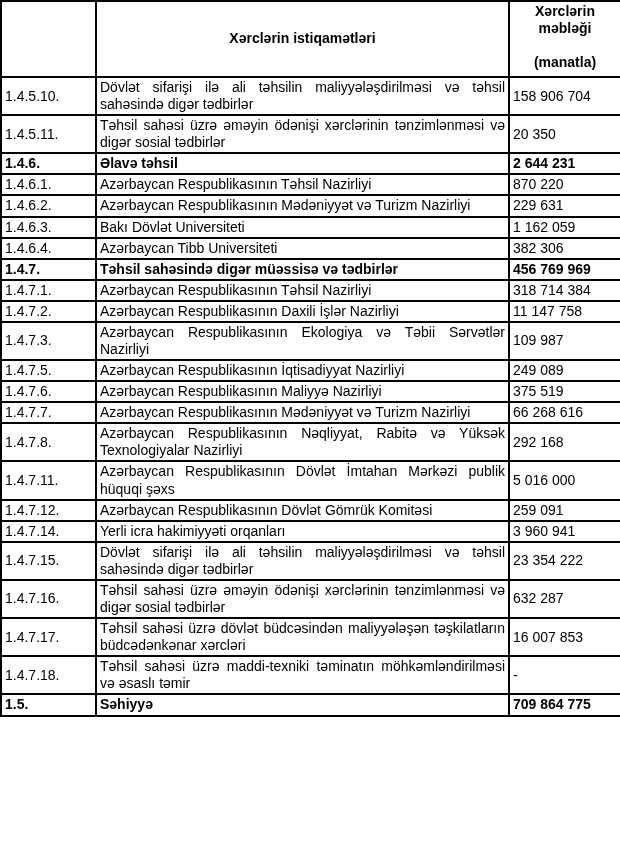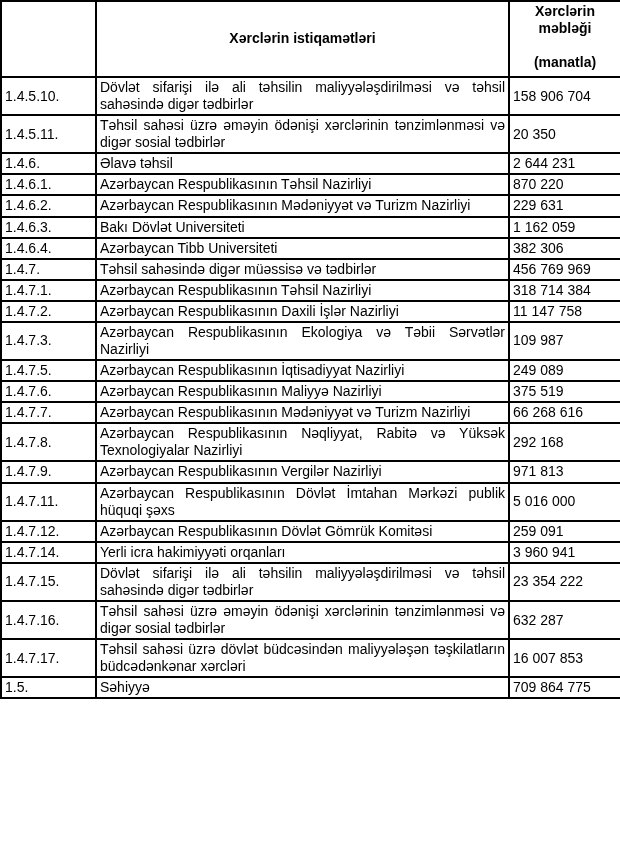--- a/index.html
+++ b/index.html
@@ -38,21 +38,21 @@
     vertical-align: top;
   }
   .doc-table td.direction {
     text-align: justify;
   }
   .doc-table td.code,
   .doc-table td.amount {
     white-space: nowrap;
   }
   .doc-table tr.bold td {
-    font-weight: normal;
+    font-weight: bold;
     margin-left: 36px;
   }
 </style>
 </head>
 <body>
 
 <table class="doc-table">
   <colgroup>
     <col class="c-code">
     <col class="c-dir">
@@ -137,25 +137,20 @@
         <td class="code">1.4.7.7.</td>
         <td class="direction">Azərbaycan Respublikasının Mədəniyyət və Turizm Nazirliyi</td>
         <td class="amount">66 268 616</td>
       </tr>
       <tr>
         <td class="code">1.4.7.8.</td>
         <td class="direction">Azərbaycan Respublikasının Nəqliyyat, Rabitə və Yüksək Texnologiyalar Nazirliyi</td>
         <td class="amount">292 168</td>
       </tr>
       <tr>
-        <td class="code">1.4.7.9.</td>
-        <td class="direction">Azərbaycan Respublikasının Vergilər Nazirliyi</td>
-        <td class="amount">971 813</td>
-      </tr>
-      <tr>
         <td class="code">1.4.7.11.</td>
         <td class="direction">Azərbaycan Respublikasının Dövlət İmtahan Mərkəzi publik hüquqi şəxs</td>
         <td class="amount">5 016 000</td>
       </tr>
       <tr>
         <td class="code">1.4.7.12.</td>
         <td class="direction">Azərbaycan Respublikasının Dövlət Gömrük Komitəsi</td>
         <td class="amount">259 091</td>
       </tr>
       <tr>
@@ -171,19 +166,24 @@
       <tr>
         <td class="code">1.4.7.16.</td>
         <td class="direction">Təhsil sahəsi üzrə əməyin ödənişi xərclərinin tənzimlənməsi və digər sosial tədbirlər</td>
         <td class="amount">632 287</td>
       </tr>
       <tr>
         <td class="code">1.4.7.17.</td>
         <td class="direction">Təhsil sahəsi üzrə dövlət büdcəsindən maliyyələşən təşkilatların büdcədənkənar xərcləri</td>
         <td class="amount">16 007 853</td>
       </tr>
+      <tr>
+        <td class="code">1.4.7.18.</td>
+        <td class="direction">Təhsil sahəsi üzrə maddi-texniki təminatın möhkəmləndirilməsi və əsaslı təmir</td>
+        <td class="amount">-</td>
+      </tr>
       <tr class="bold">
         <td class="code">1.5.</td>
         <td class="direction">Səhiyyə</td>
         <td class="amount">709 864 775</td>
       </tr>
     </tbody>
 </table>
 
 </body></html>

